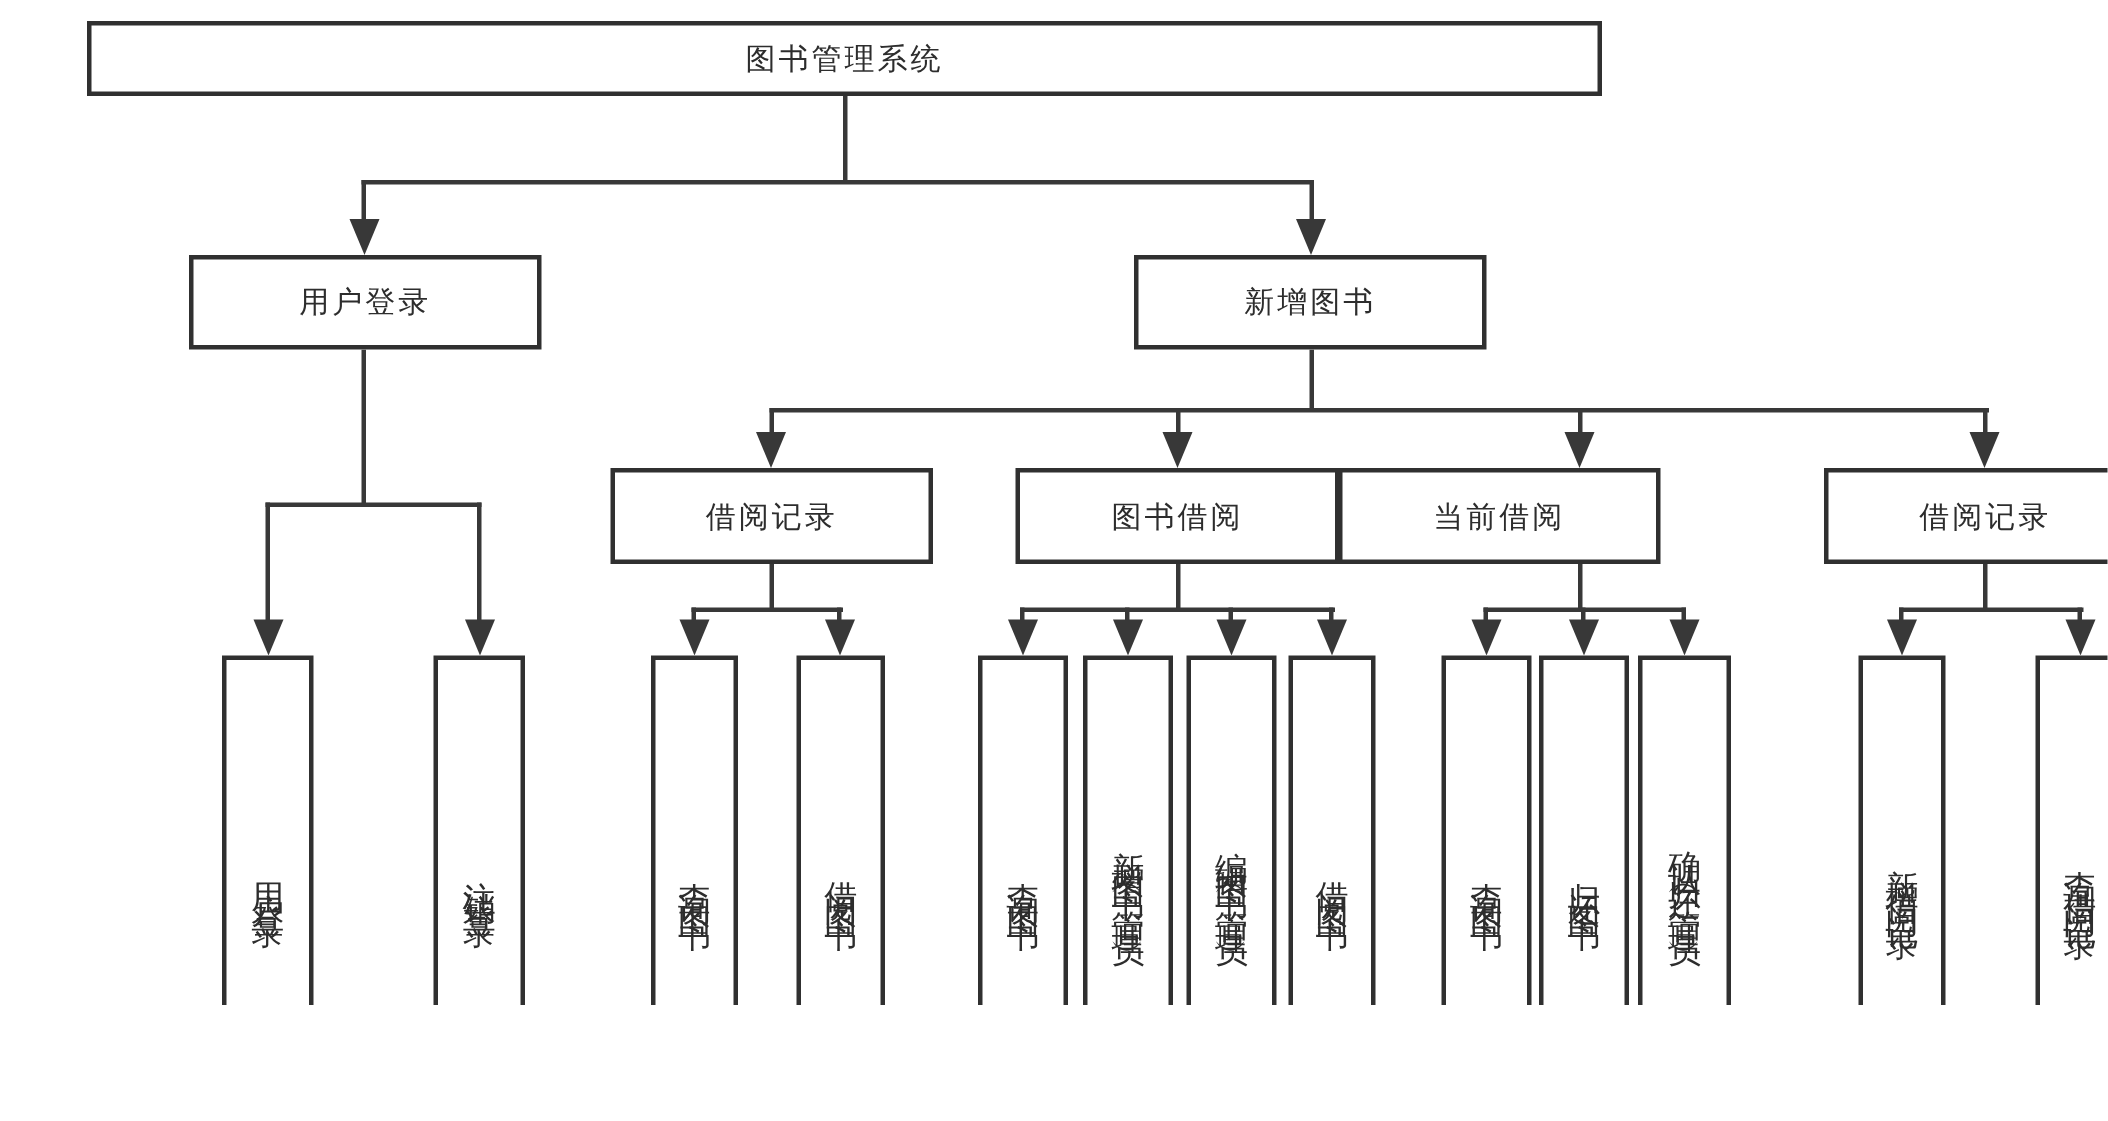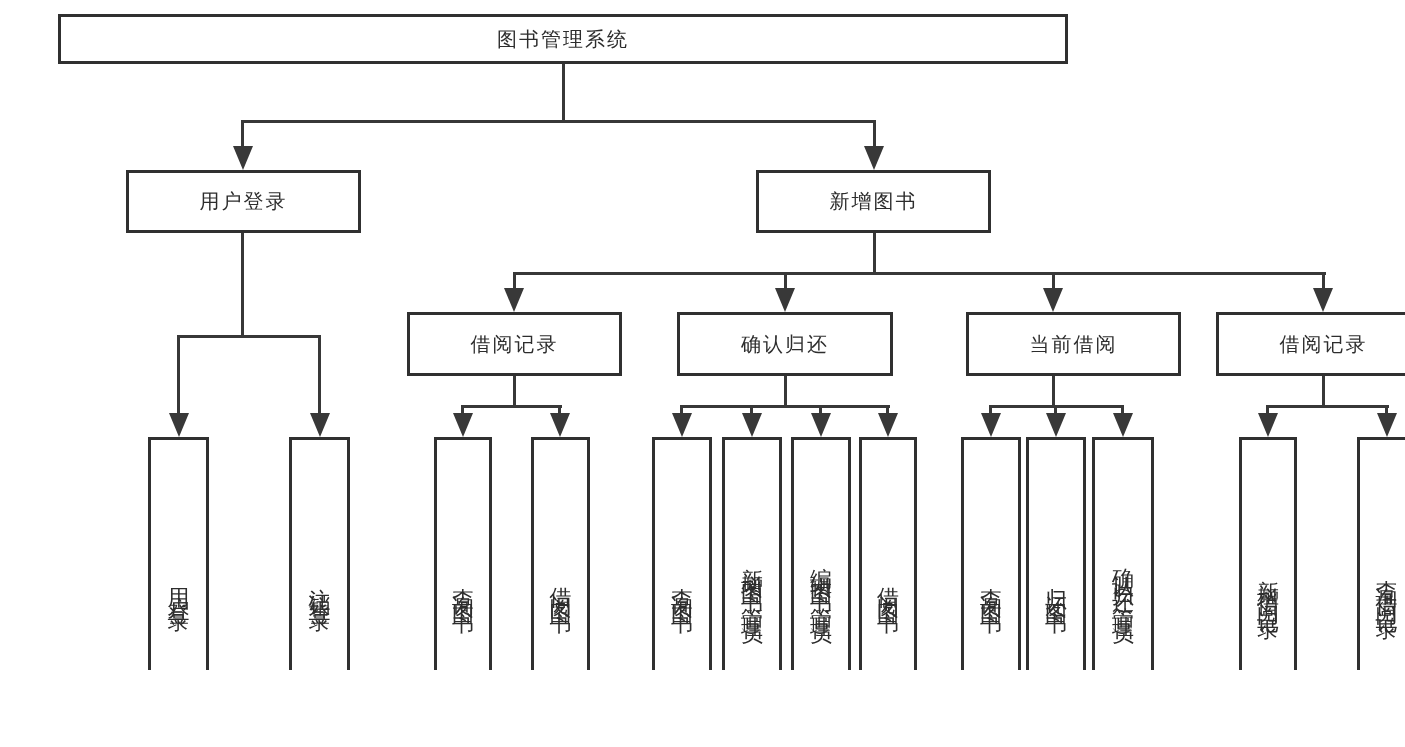--- a/index.html
+++ b/index.html
@@ -102,23 +102,23 @@
     <span>用户登录</span>
   </div>
   <div class="node" style="left:712px;top:170px;width:235px;height:63px">
     <span>新增图书</span>
   </div>
 
   <div class="node" style="left:363px;top:312px;width:215px;height:64px">
     <span>借阅记录</span>
   </div>
   <div class="node" style="left:633px;top:312px;width:216px;height:64px">
-    <span>确认归还</span>
+    <span>图书借阅</span>
   </div>
-  <div class="node" style="left:922px;top:312px;width:215px;height:64px">
+  <div class="node" style="left:848px;top:312px;width:215px;height:64px">
     <span>当前借阅</span>
   </div>
   <div class="node" style="left:1172px;top:312px;width:215px;height:64px">
     <span>借阅记录</span>
   </div>
 
   <div class="node" style="left:104px;top:437px;width:61px;height:297px">
     <span class="vtext">用户登录</span>
   </div>
   <div class="node" style="left:245px;top:437px;width:61px;height:297px">

